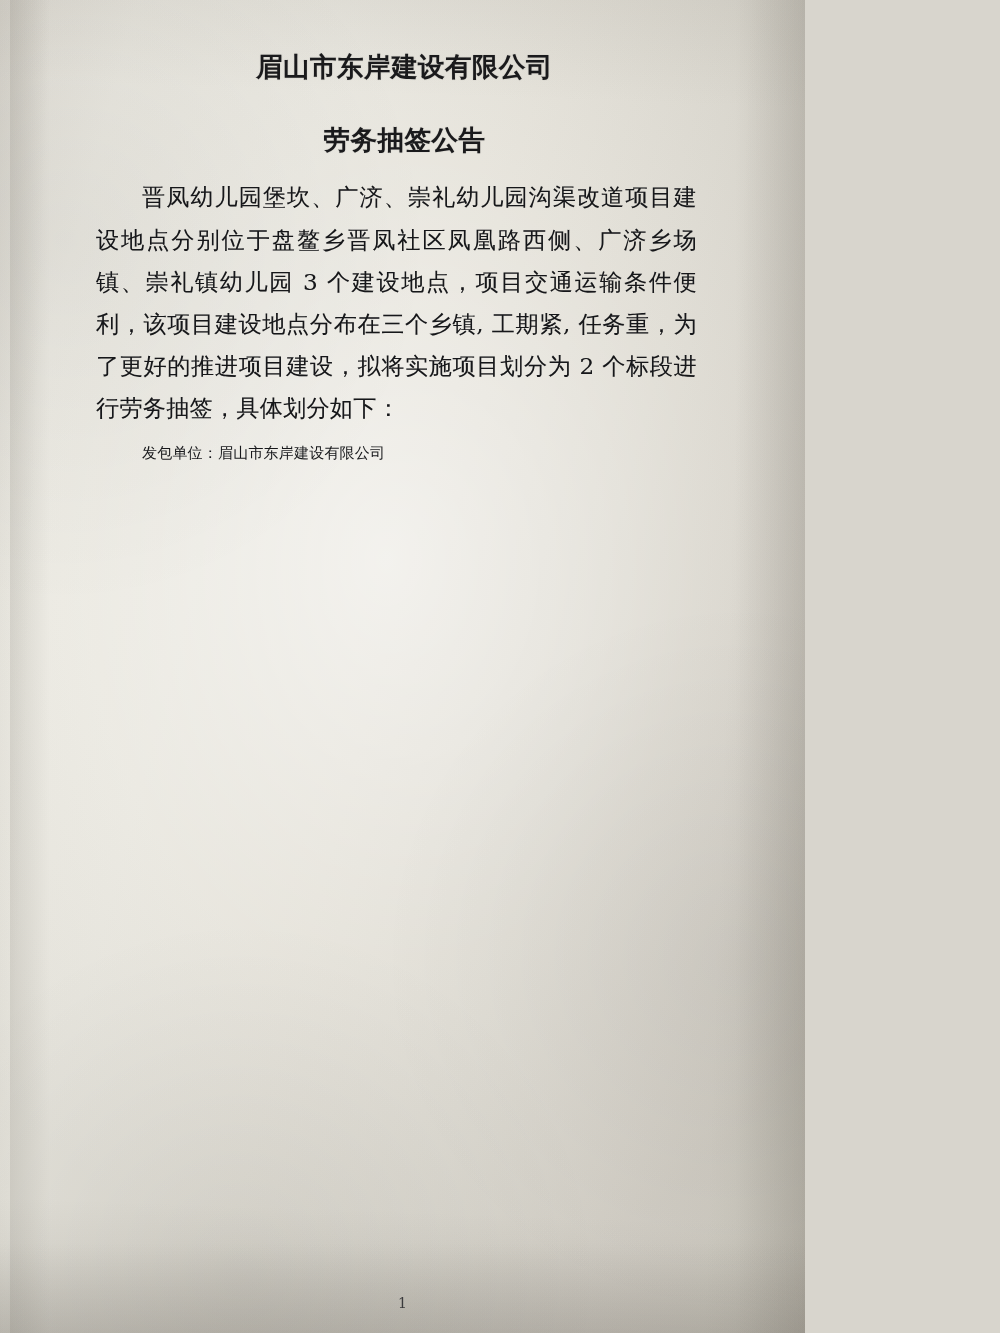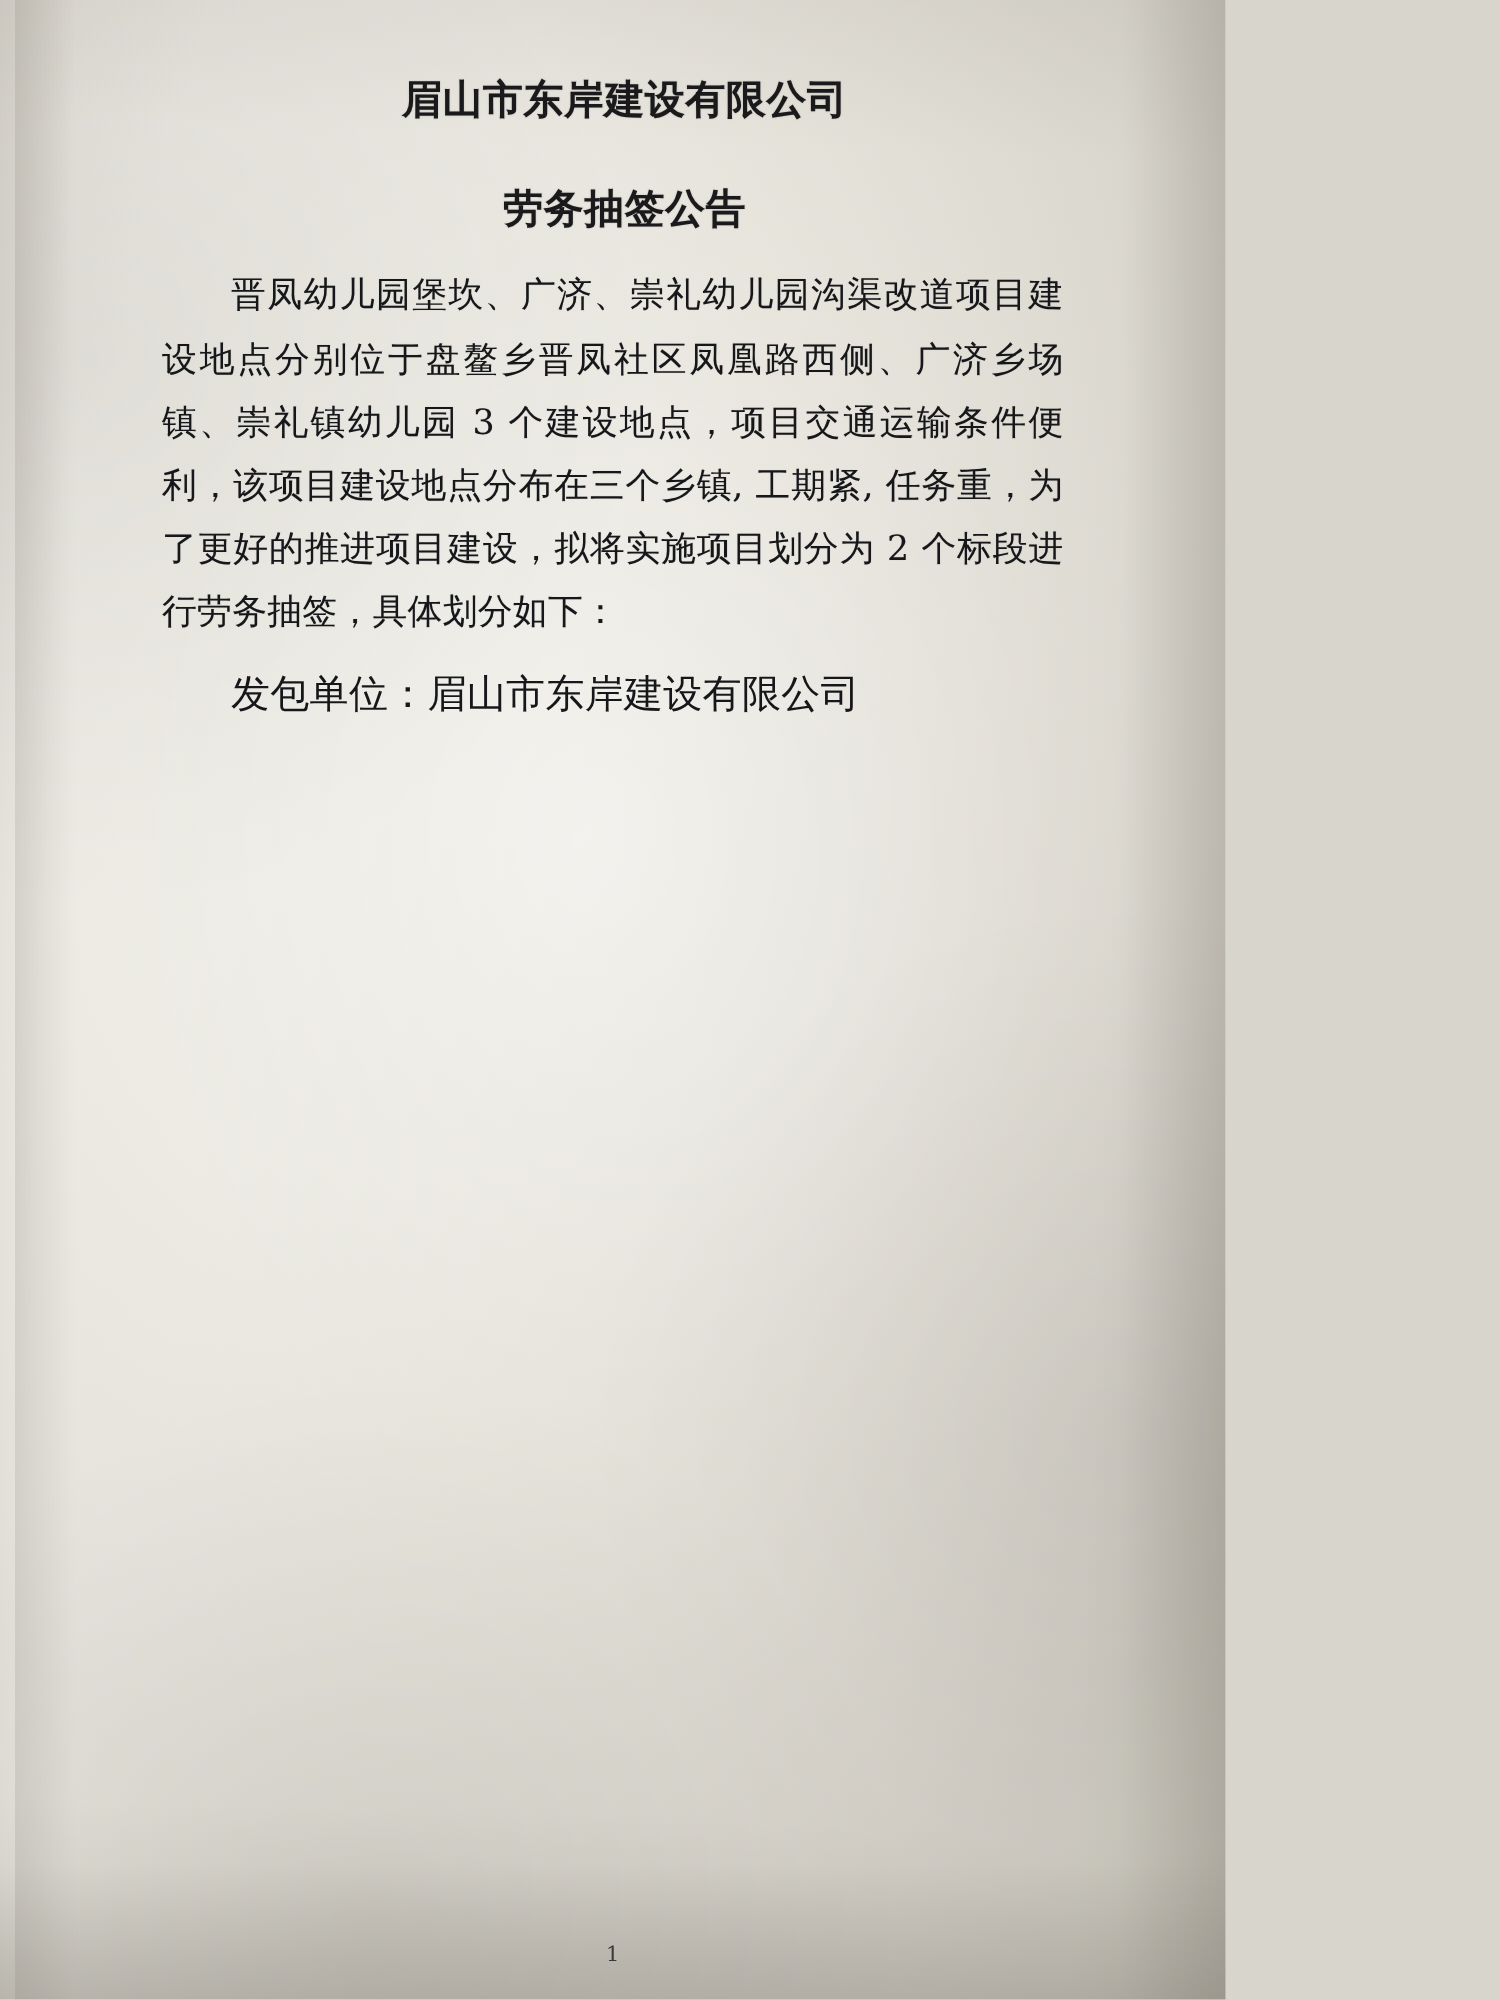--- a/index.html
+++ b/index.html
@@ -14,21 +14,20 @@
     overflow: hidden;
   }
   .page {
     position: relative;
     width: 805px;
     height: 1333px;
     background:
       radial-gradient(ellipse 70% 55% at 48% 42%, rgba(255,255,255,0.55) 0%, rgba(255,255,255,0.12) 55%, rgba(0,0,0,0.03) 100%),
       linear-gradient(105deg, #e6e3db 0%, #eceae2 12%, #e9e7df 30%, #e4e1d8 48%, #dedbd2 65%, #d7d3ca 82%, #cfcbc1 100%);
     overflow: hidden;
-    padding-left: 12px;
   }
   
   .page::before {
     content: "";
     position: absolute;
     inset: 0;
     background:
       linear-gradient(92deg, rgba(120,115,105,0.10) 0%, rgba(255,255,255,0.0) 6%, rgba(255,255,255,0.0) 88%, rgba(120,115,105,0.12) 100%),
       linear-gradient(182deg, rgba(150,145,135,0.12) 0%, rgba(255,255,255,0) 8%, rgba(255,255,255,0) 90%, rgba(130,125,115,0.18) 100%);
     pointer-events: none;
@@ -84,21 +83,21 @@
     text-indent: 46px;
     text-align: justify;
     text-justify: inter-ideograph;
     letter-spacing: 0.2px;
     text-shadow: 0 0 0.6px rgba(70,70,70,0.3);
   }
   p.body-par.tight {
     margin-bottom: 2px;
   }
   .signature {
-    font-size: 26px;
+    font-size: 15px;
     color: #16171a;
     line-height: 1.8;
     text-indent: 46px;
     margin-top: 10px;
     letter-spacing: 0.2px;
   }
   .page-number {
     position: absolute;
     bottom: 22px;
     left: 0;

